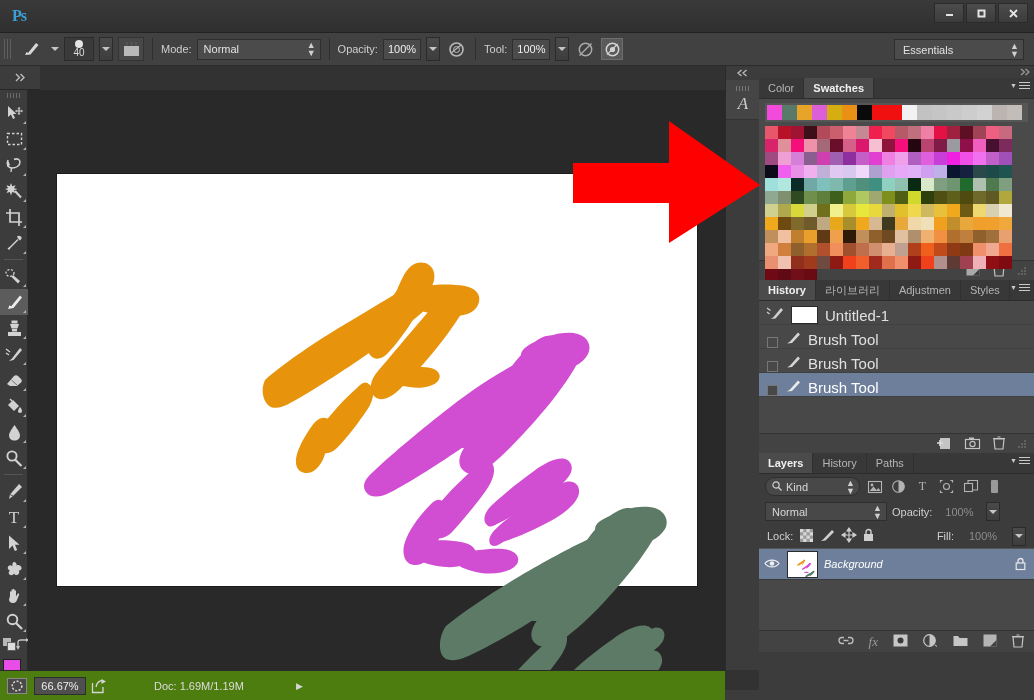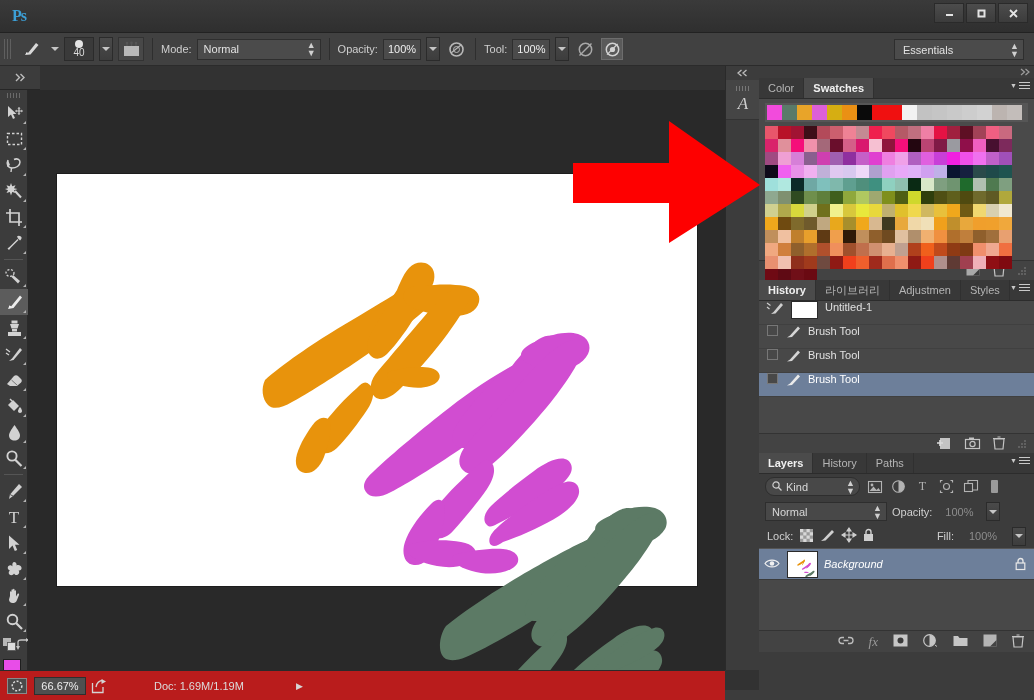--- a/index.html
+++ b/index.html
@@ -174,21 +174,21 @@
   .sw-grid{ display:grid;grid-template-columns:repeat(19,13px);grid-auto-rows:13px;width:247px; }
   .sw-grid i{ display:block;width:13px;height:13px; }
   .panel-foot{
     height:20px;background:#434343;border-top:1px solid #333;display:flex;align-items:center;
     justify-content:flex-end;gap:13px;padding-right:8px;color:#c4c4c4;font-size:11px;
   }
 
   
   .hist-list{ background:#484848; }
   .hist-row{
-    height:24px;display:flex;align-items:flex-start;gap:7px;padding-left:8px;font-size:11px;color:#e0e0e0;
+    height:24px;display:flex;align-items:flex-end;gap:7px;padding-left:8px;font-size:15px;color:#e0e0e0;
     border-bottom:1px solid #404040;cursor:pointer;
   }
   .hist-row.sel{ background:#6d7f9a;color:#fff; }
   .hist-row.snap{ background:#484848; }
   .hist-cb{ width:11px;height:11px;border:1px solid #777;background:#484848; }
   .hist-thumb{ width:27px;height:18px;background:#fff;border:1px solid #2a2a2a; }
   .hist-empty{ background:#484848;height:36px; }
 
   
   .lay-filter{
@@ -216,21 +216,21 @@
   .lthumb{ width:31px;height:27px;background:#fff;border:1px solid #2a2a2a;display:flex;align-items:center;justify-content:center;overflow:hidden;}
   .lname{ flex:1;font-size:11px;font-style:italic;color:#fff; }
   .layer-empty{ background:#484848;height:50px; }
   .layers-foot{
     height:22px;background:#434343;border-top:1px solid #333;display:flex;align-items:center;
     justify-content:flex-end;gap:15px;padding-right:10px;color:#bdbdbd;font-size:11px;
   }
 
   
   .statusbar{
-    position:absolute;left:0;top:670px;width:725px;height:30px;background:#b91c1c;
+    position:absolute;left:0;top:670px;width:725px;height:30px;background:#4d7c0f;
     border-top:1px solid #2a2a2a;display:flex;align-items:center;gap:0;
   }
   .sb-qm{ width:34px;height:30px;display:flex;align-items:center;justify-content:center;}
   .sb-zoom{
     width:52px;height:18px;background:#4f4f4f;border:1px solid #2e2e2e;color:#ededed;
     display:flex;align-items:center;justify-content:center;font-size:11px;
   }
   .sb-share{ width:26px;display:flex;align-items:center;justify-content:center;color:#d4d4d4;font-size:12px;}
   .sb-doc{ flex:0 0 auto;font-size:11px;color:#dcdcdc;margin-left:42px; }
   .sb-arrow{ margin-left:52px;color:#d6d6d6;font-size:9px; }

